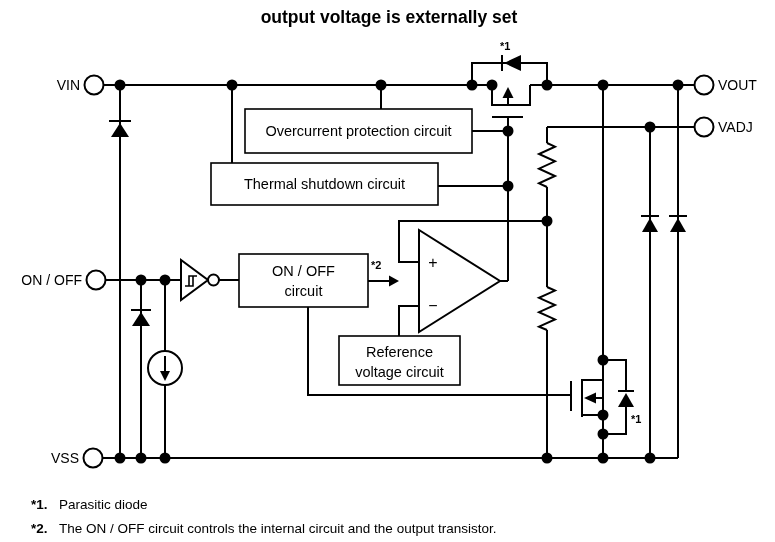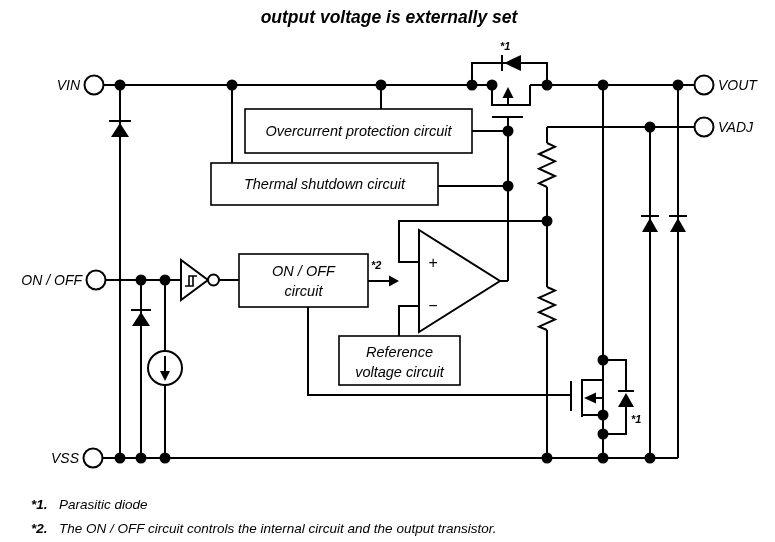--- a/index.html
+++ b/index.html
@@ -4,21 +4,21 @@
 <style>
   html, body {
     margin: 0;
     padding: 0;
     background: #ffffff;
     width: 775px;
     height: 542px;
     overflow: hidden;
     font-family: "Liberation Sans", sans-serif;
   }
-  #stage { position: relative; width: 775px; height: 542px; font-style: italic; }
+  #stage { position: relative; width: 775px; height: 542px; }
   svg { display: block; }
   .wire { stroke: #000; stroke-width: 2; fill: none; }
   .thin { stroke: #000; stroke-width: 1.6; fill: none; }
   .box  { stroke: #000; stroke-width: 1.6; fill: #fff; }
   .sym  { stroke: #000; stroke-width: 2; fill: #fff; }
   .solid { fill: #000; stroke: none; }
   .dot { fill: #000; stroke: none; }
   .lbl { font-family: "Liberation Sans", sans-serif; font-size: 14px; fill: #000; }
   .blk { font-family: "Liberation Sans", sans-serif; font-size: 14.5px; fill: #000; }
   .ttl { font-family: "Liberation Sans", sans-serif; font-size: 17.5px; font-weight: bold; fill: #000; }

